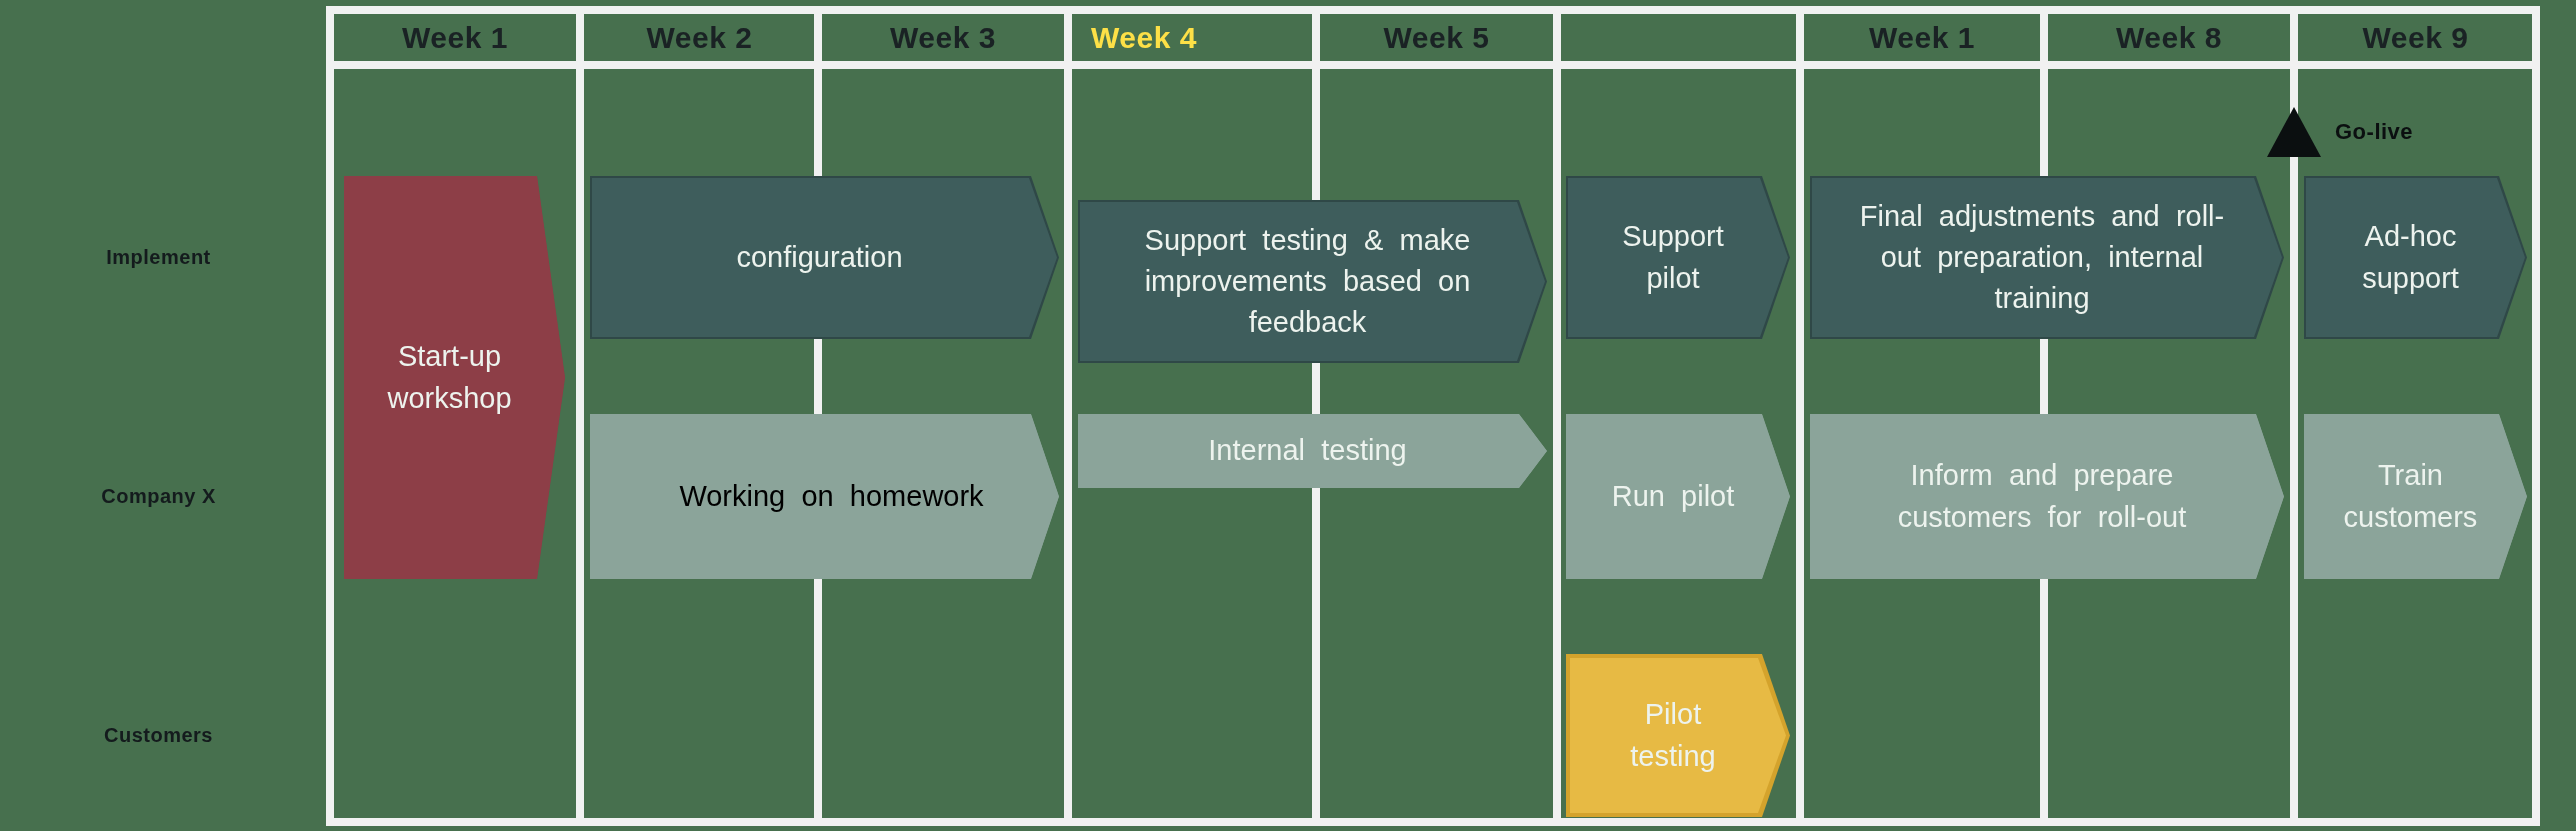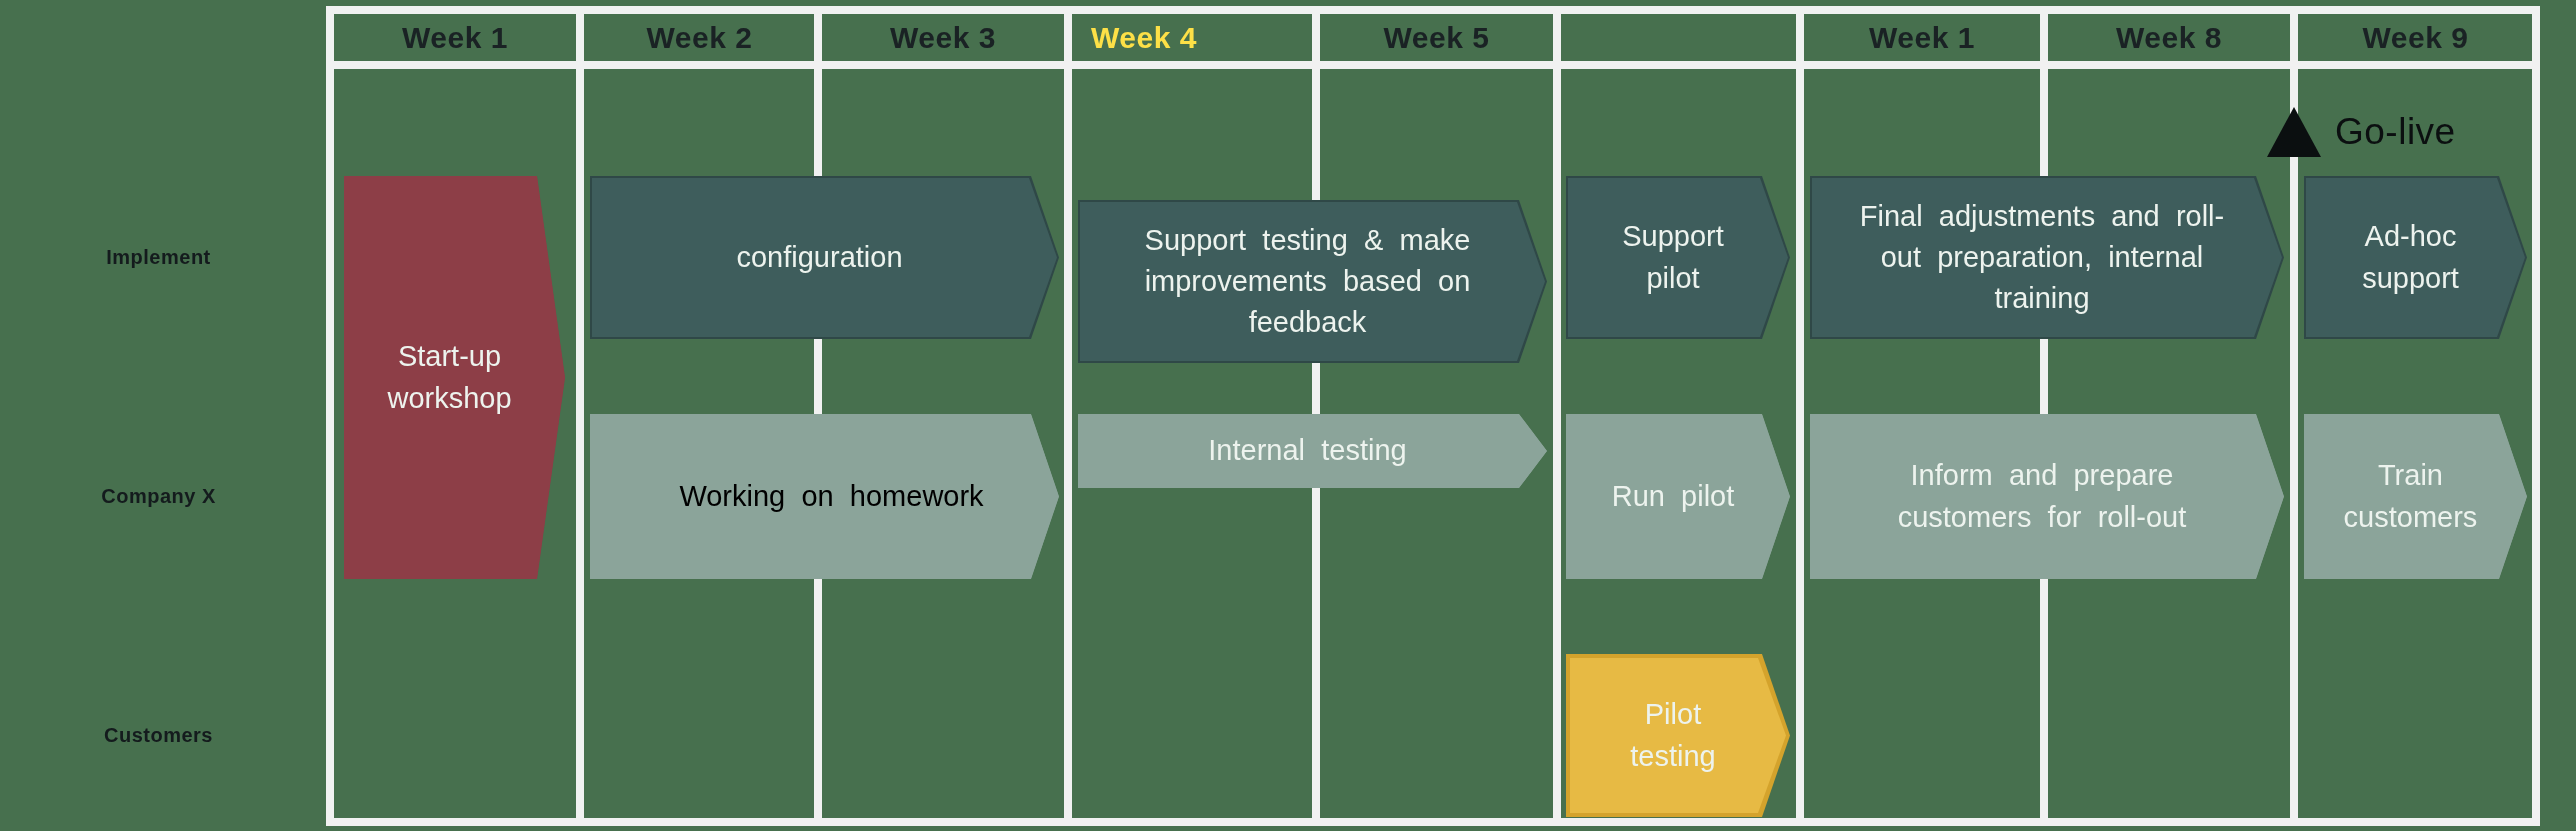--- a/index.html
+++ b/index.html
@@ -33,21 +33,21 @@
     color:#edf3ee;font-size:29px;line-height:1.42;word-spacing:0.28em;
     padding:0 34px 0 24px;box-sizing:border-box;
   }
   .tri{
     position:absolute;width:0;height:0;z-index:2;
     border-left:27px solid transparent;
     border-right:27px solid transparent;
   }
   .milestone-label{
     position:absolute;z-index:2;display:flex;align-items:center;
-    font-size:37px;font-weight:normal;color:#0b0f10;letter-spacing:0.5px;
+    font-size:22px;font-weight:bold;color:#0b0f10;letter-spacing:0.5px;
   }
 </style>
 </head>
 <body>
 
 <div class="canvas">
   <div class="layer" id="grid-layer">
       <div class="hline" style="left: 326px; top: 6px; width: 2214px; height: 8px; background: rgb(241, 241, 241);"></div>
       <div class="hline" style="left: 326px; top: 61px; width: 2214px; height: 8px; background: rgb(241, 241, 241);"></div>
       <div class="hline" style="left: 326px; top: 818px; width: 2214px; height: 8px; background: rgb(241, 241, 241);"></div>

